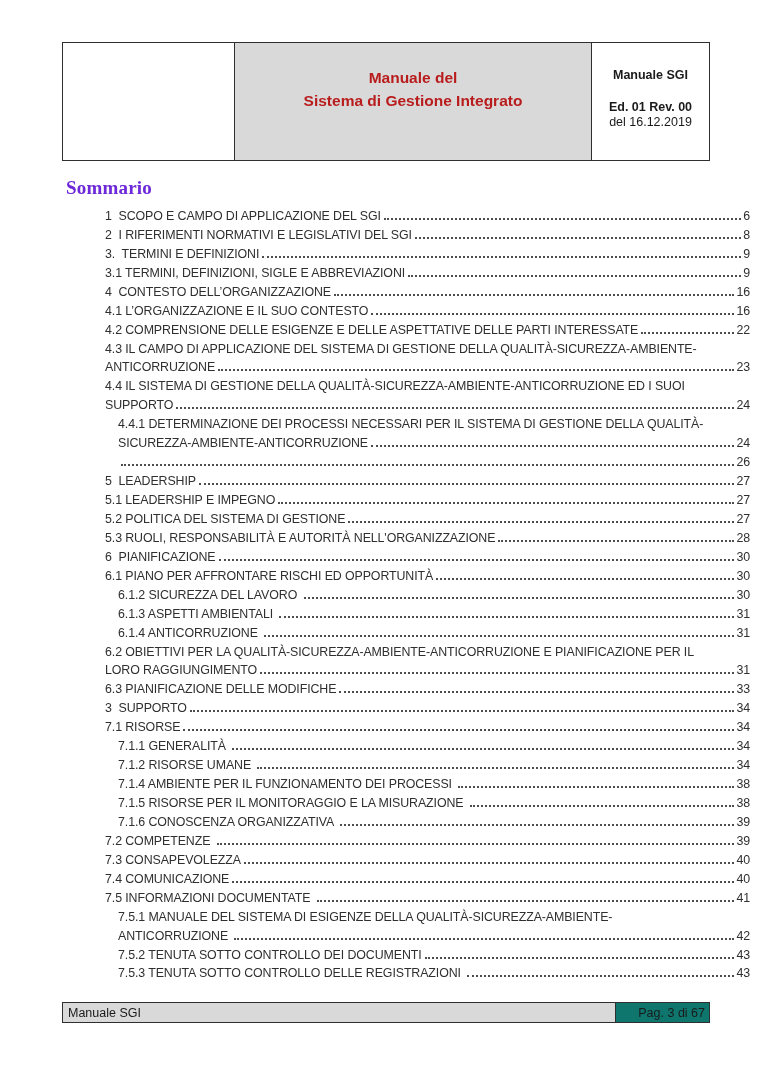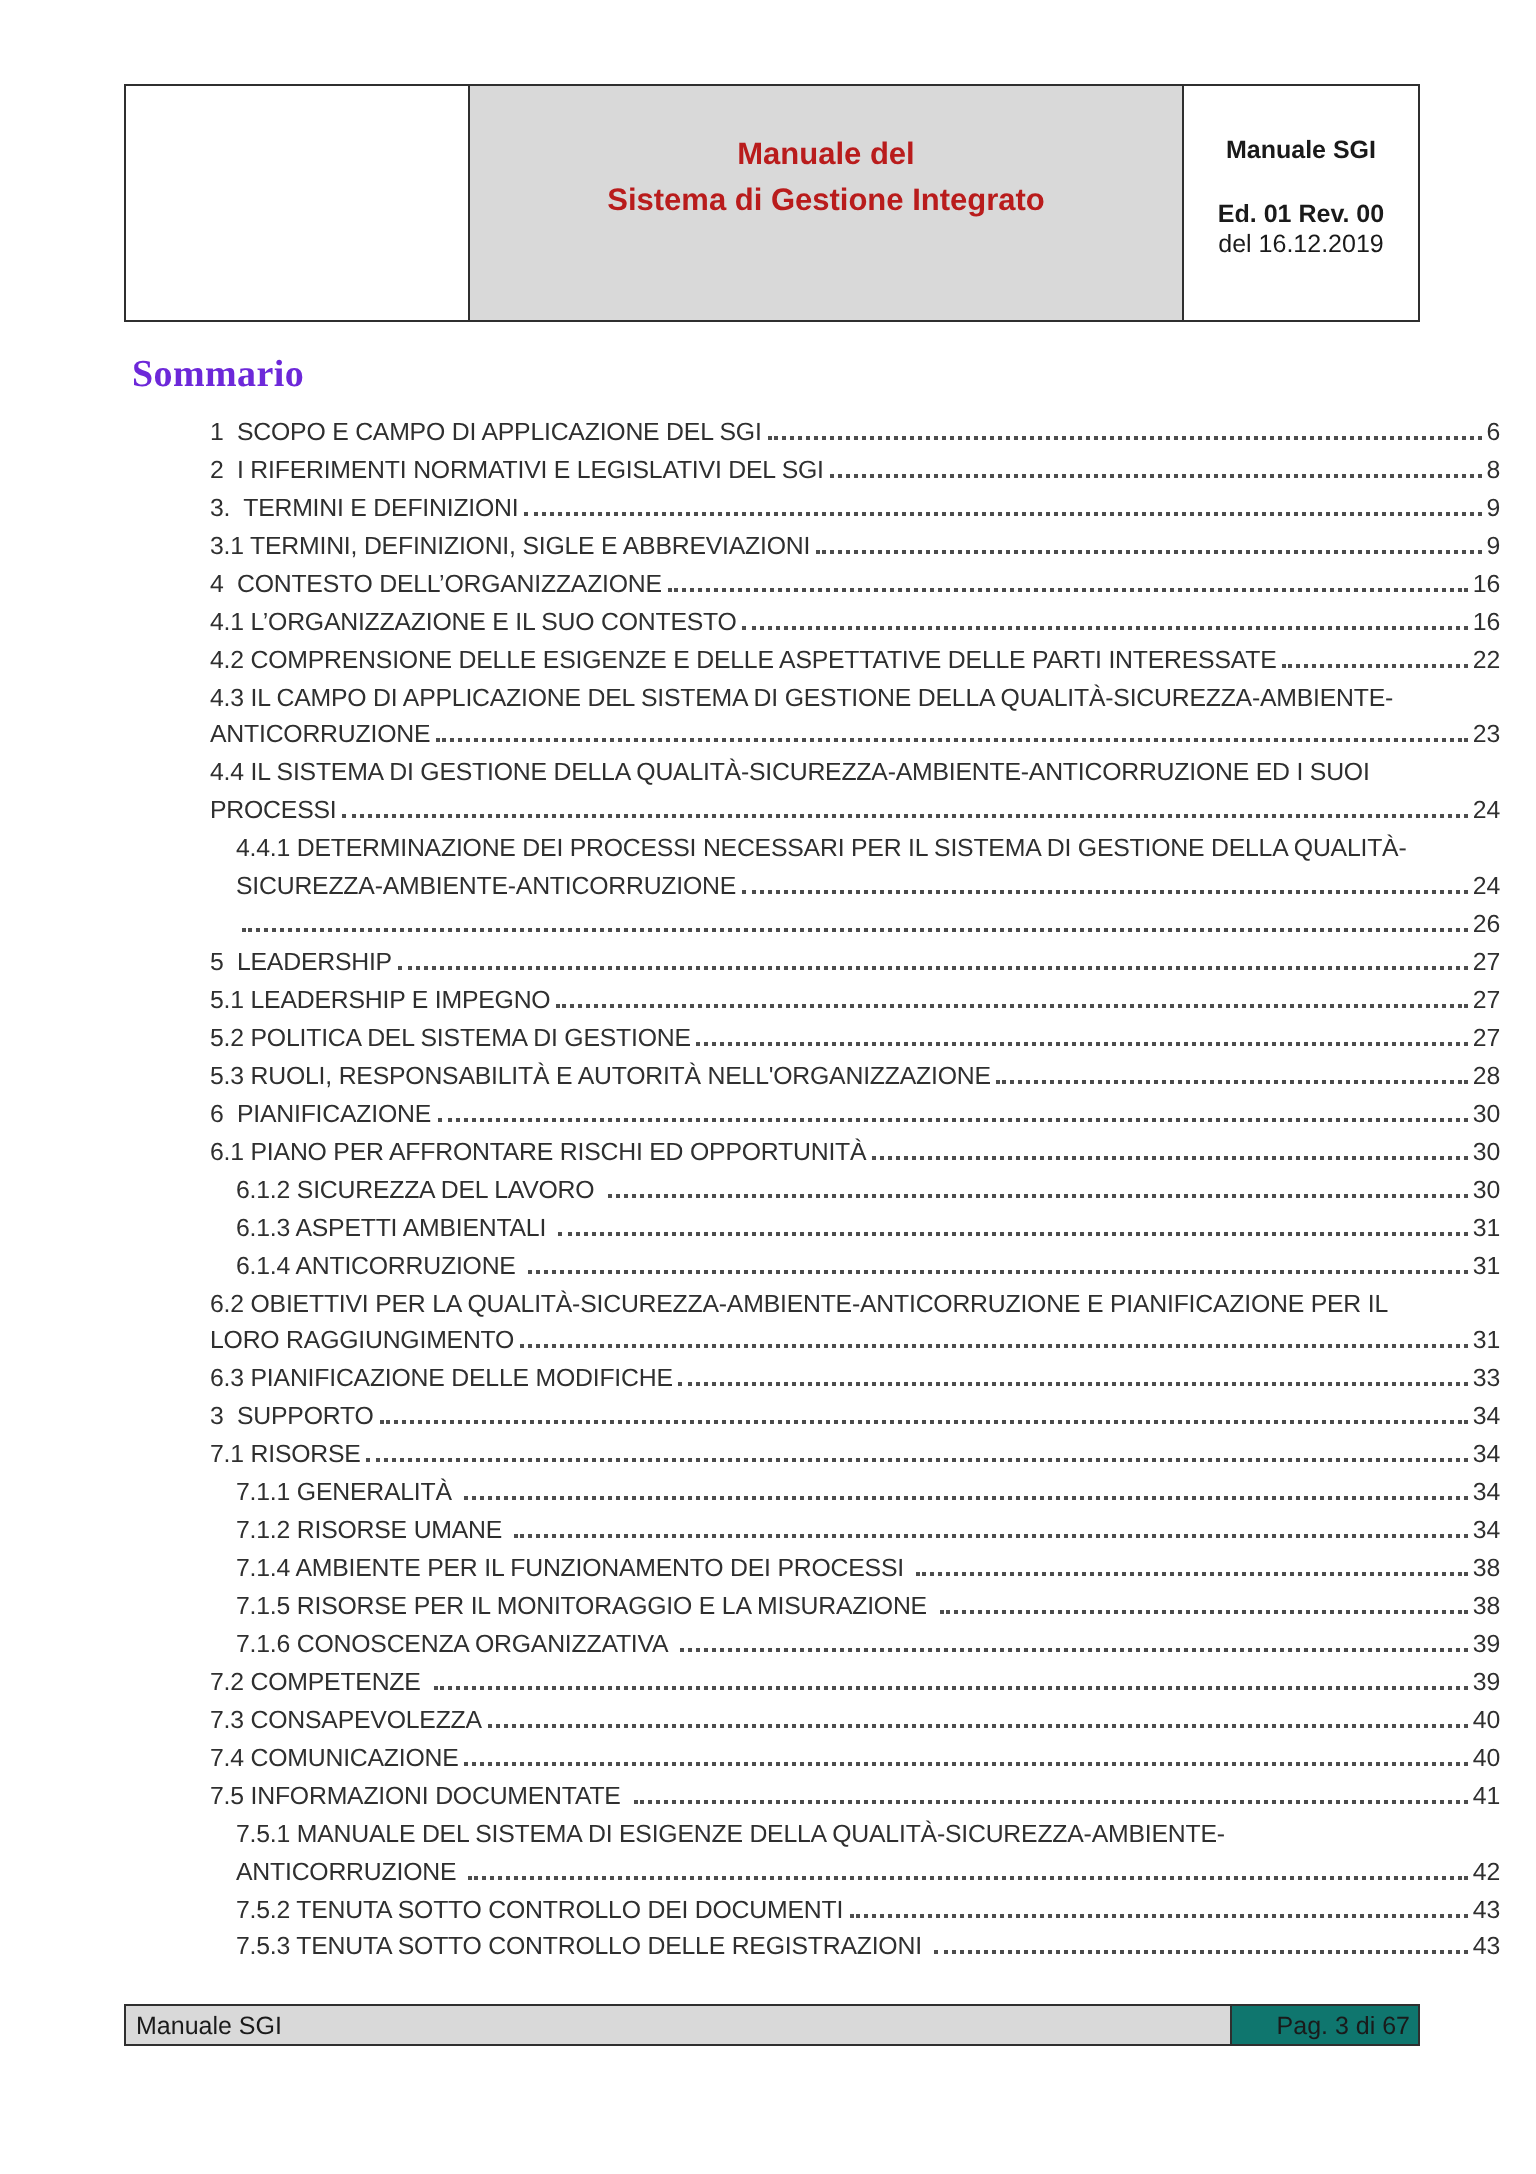--- a/index.html
+++ b/index.html
@@ -93,21 +93,21 @@
       </div>
       <div class="toc-line">
         <span class="toc-text">ANTICORRUZIONE</span>
         <span class="leader"></span>
         <span class="page-num">23</span>
       </div>
       <div class="toc-line">
         <span class="toc-text">4.4 IL SISTEMA DI GESTIONE DELLA QUALITÀ-SICUREZZA-AMBIENTE-ANTICORRUZIONE ED I SUOI</span>
       </div>
       <div class="toc-line">
-        <span class="toc-text">PROCESSI</span>
+        <span class="toc-text">SUPPORTO</span>
         <span class="leader"></span>
         <span class="page-num">24</span>
       </div>
       <div class="toc-line indent">
         <span class="toc-text">4.4.1 DETERMINAZIONE DEI PROCESSI NECESSARI PER IL SISTEMA DI GESTIONE DELLA QUALITÀ-</span>
       </div>
       <div class="toc-line indent">
         <span class="toc-text">SICUREZZA-AMBIENTE-ANTICORRUZIONE</span>
         <span class="leader"></span>
         <span class="page-num">24</span>

